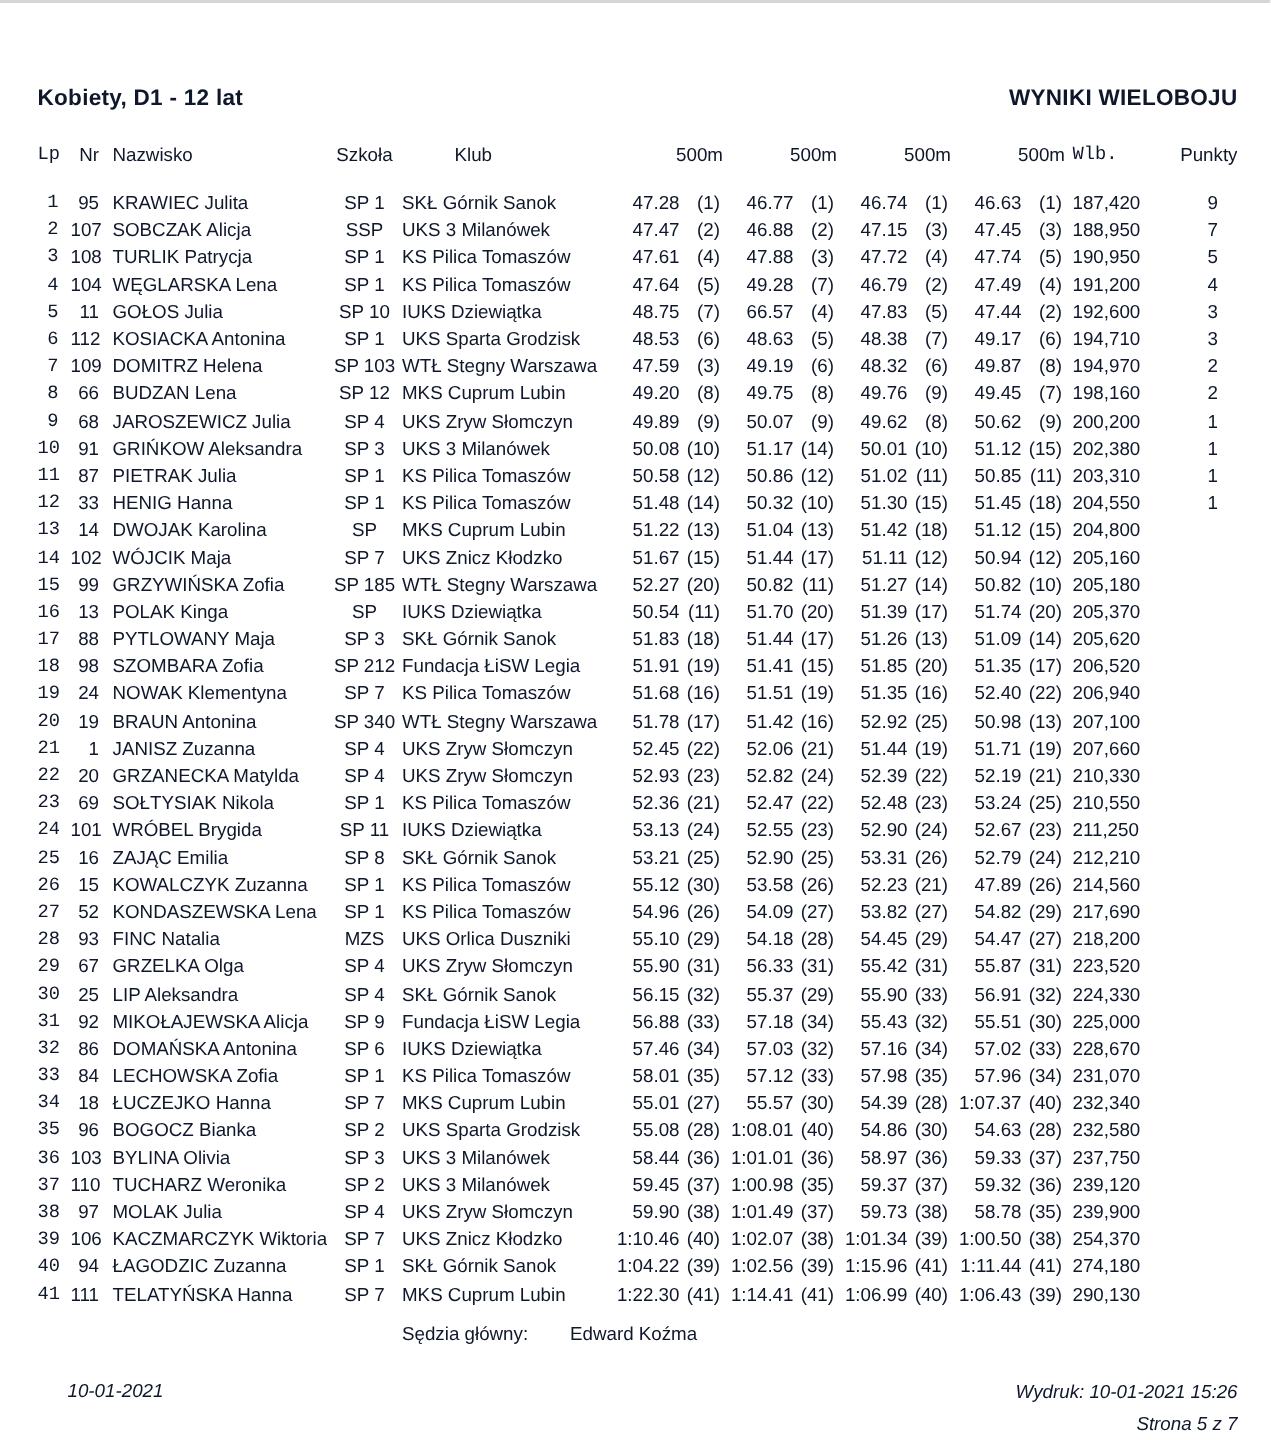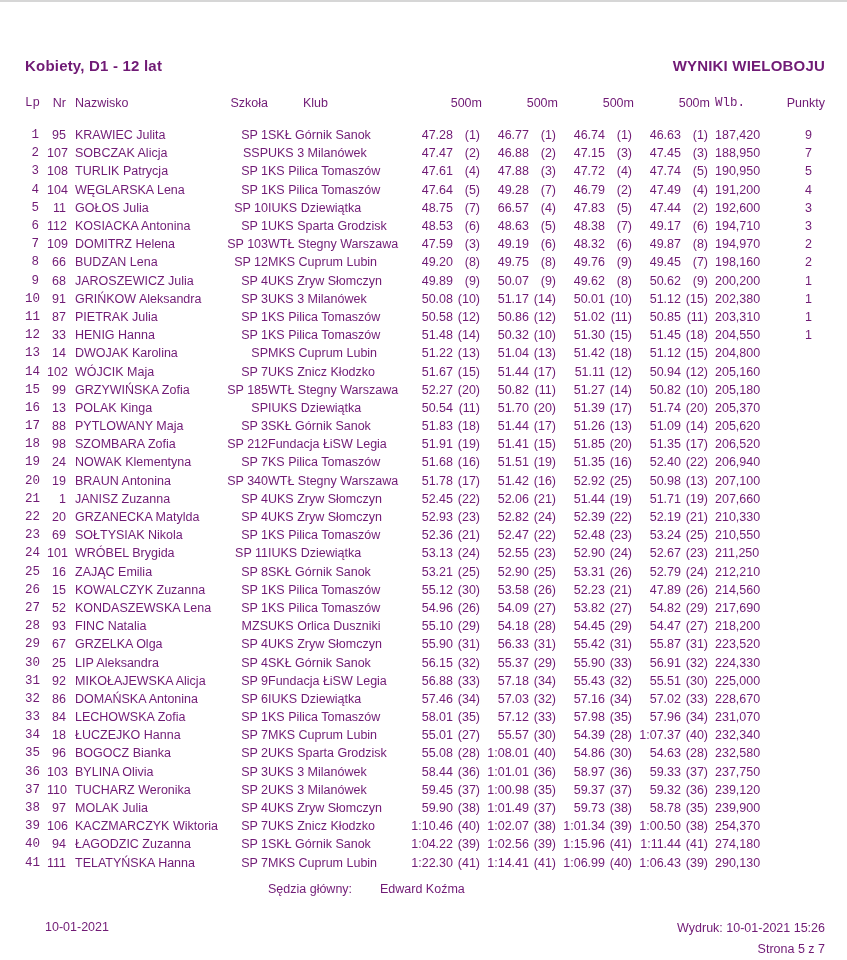--- a/index.html
+++ b/index.html
@@ -1,18 +1,18 @@
 <!DOCTYPE html>
 <html><head>
 <meta charset="utf-8">
 <style>
   html,body { margin:0; padding:0; background:#ffffff; }
   .page {
     width:847px; height:960px; box-sizing:border-box;
-    background:#ffffff; color:#701a75;
+    background:#ffffff; color:#0f172a;
     font-family:"Liberation Sans","DejaVu Sans",sans-serif;
     padding:55px 22px 0 25px;
     border-top:2px solid #d6d6d6;
     position:relative; overflow:hidden;
   }
   .title-row { display:flex; justify-content:space-between; align-items:baseline; height:22px; }
   .title-left  { font-size:15px; font-weight:bold; letter-spacing:.2px; }
   .title-right { font-size:15px; font-weight:bold; letter-spacing:.2px; }
 
   table.results { border-collapse:collapse; table-layout:fixed; width:800px; margin-top:0; }
@@ -28,37 +28,37 @@
   col.c-name   { width:147px; }
   col.c-school { width:50px; }
   col.c-club   { width:143px; }
   col.c-time   { width:76px; }
   col.c-wlb    { width:66px; }
   col.c-pts    { width:44px; }
 
   .a-lp     { text-align:right; padding-right:8px !important;font-family:Liberation Mono, monospace; }
   .a-nr     { text-align:right; padding-right:5px !important; }
   .a-name   { text-align:left;  padding-left:4px  !important; }
-  .a-school { text-align:right; }
+  .a-school { text-align:center; }
   .a-club   { text-align:left; }
   th.h-club { text-align:left; padding-left:35px !important; }
   th.h-time { text-align:right; padding-right:5px !important; }
   th.h-wlb  { text-align:left;font-family:Liberation Mono, monospace; }
   th.h-pts  { text-align:right; }
   td.a-time { padding-right:7px !important; }
   td.a-time .cellwrap { display:flex; }
   td.a-time .t { flex:1; text-align:right; }
   td.a-time .r { width:27px; text-align:right; }
   td.a-wlb  { text-align:left; padding-right:6px  !important; }
   td.a-pts  { text-align:right; padding-right:13px !important; }
 
   .judge-row { margin-top:10px; padding-left:243px; font-size:12.5px; height:18px; }
   .judge-row .jlabel { display:inline-block; width:112px; }
 
-  .footer { margin-top:18px; display:flex; justify-content:space-between; font-size:12.5px; }
+  .footer { margin-top:18px; display:flex; justify-content:space-between; font-size:12.5px; font-style:italic; }
   .footer-date { margin-left:20px; padding-top:2px; }
   .footer-right { text-align:right; line-height:21px; }
 </style>
 </head>
 <body>
 
 <div class="page">
 
   <div class="title-row">
     <div class="title-left">Kobiety, D1 - 12 lat</div>

